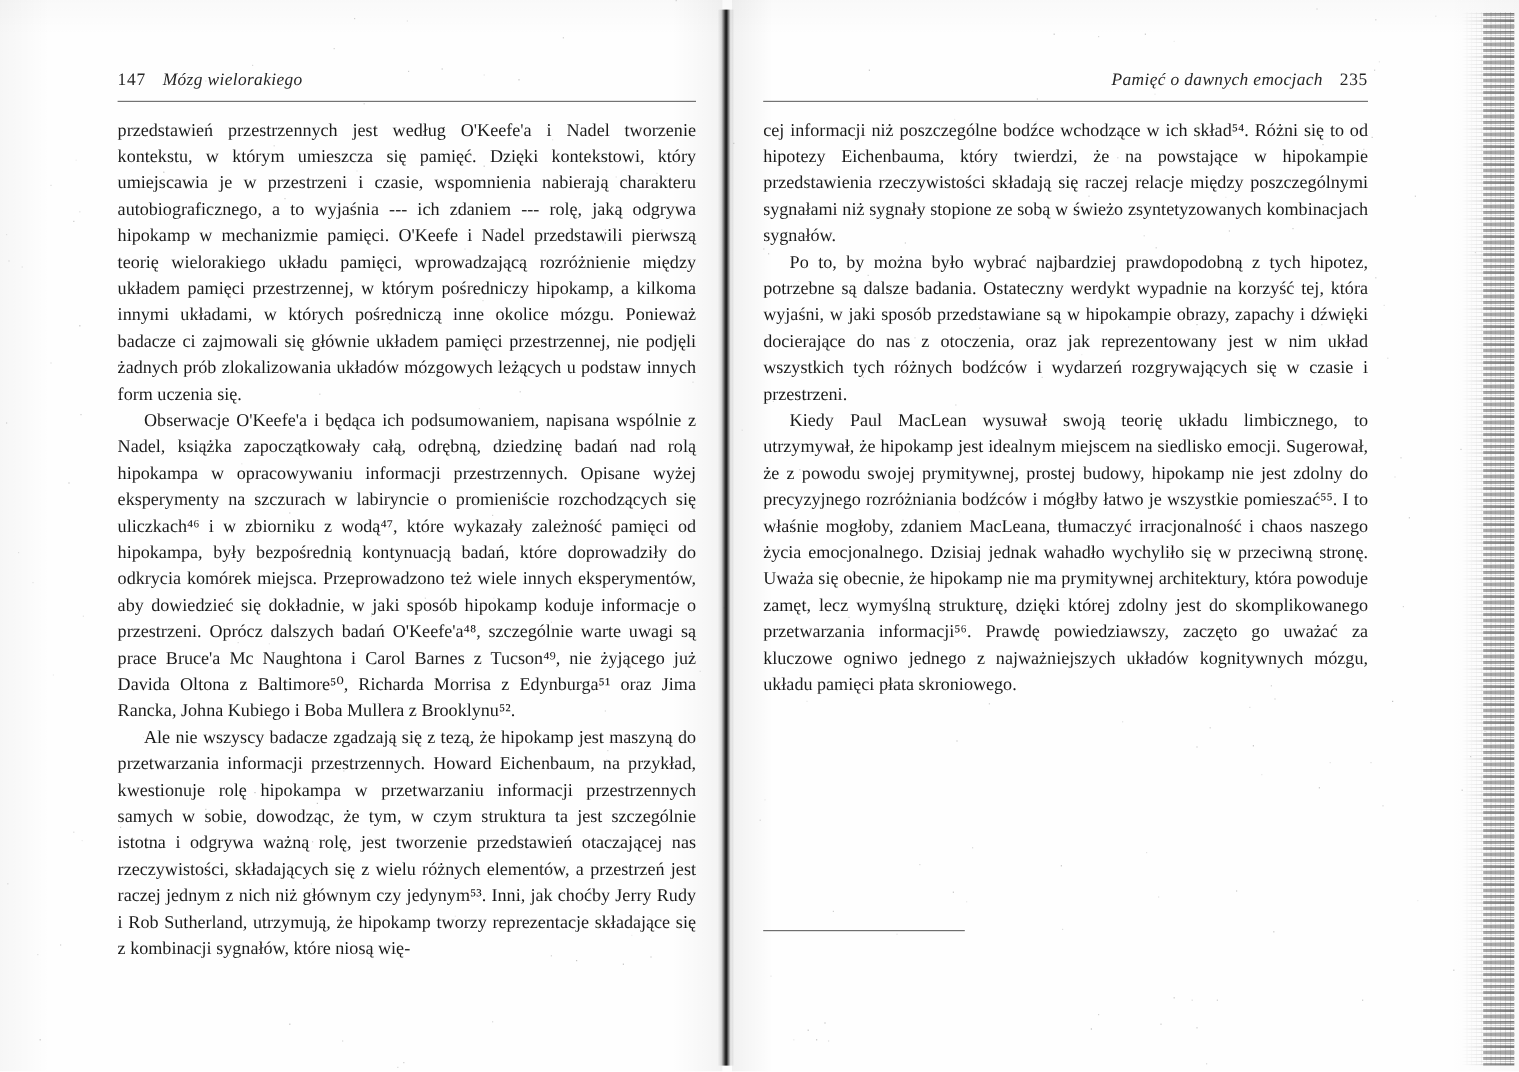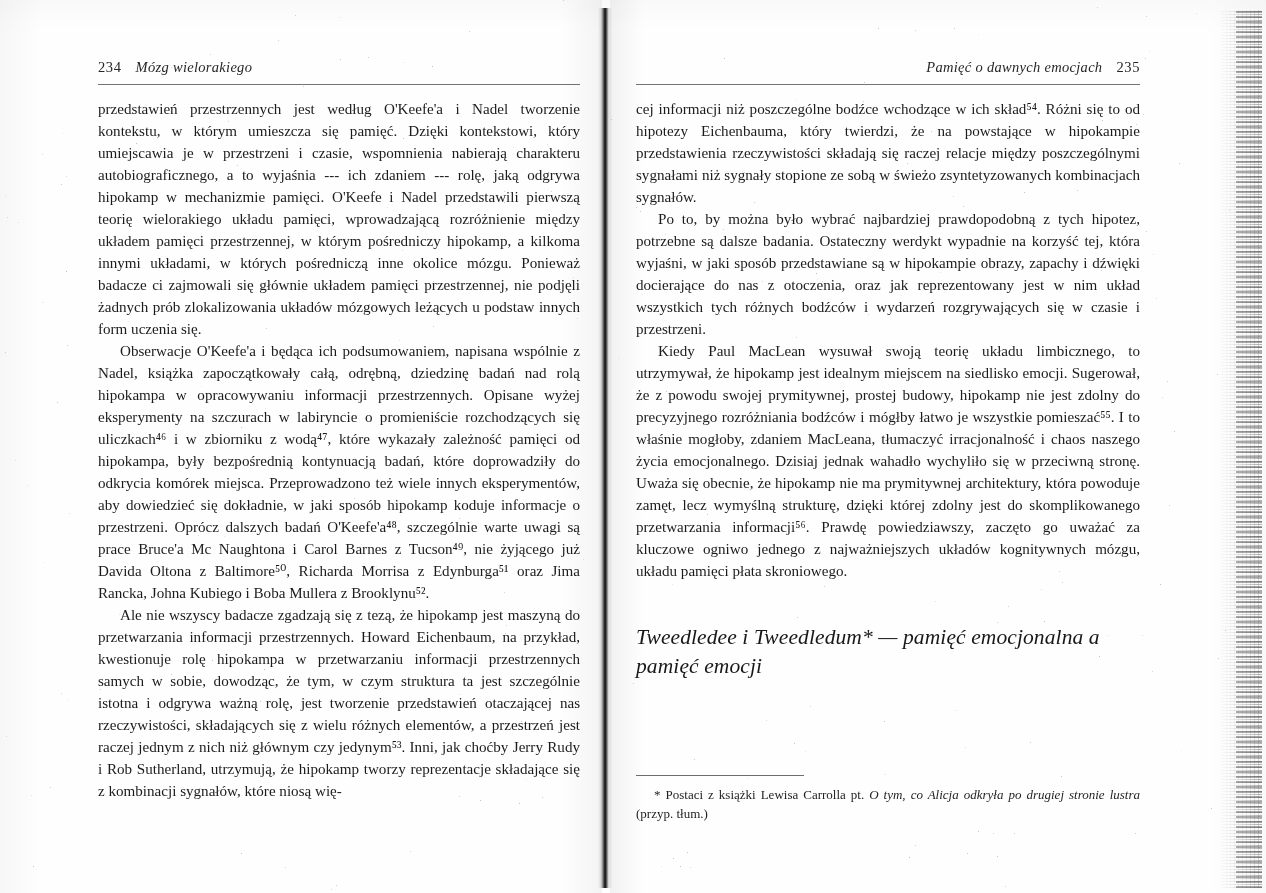--- a/index.html
+++ b/index.html
@@ -217,21 +217,21 @@
 </head>
 <body>
 
 <div id="scan">
 
   <div class="paper-tone"></div>
 
   <div class="page page-left">
 
     <div class="running-head head-verso">
-      <span class="folio">234</span><span>Mózg wielorakiego</span>
+      <span class="folio">147</span><span>Mózg wielorakiego</span>
     </div>
 
     <div class="rule rule-verso"></div>
 
     <div class="column col-left">
       <p class="noindent">przedstawień przestrzennych jest według O'Keefe'a i Nadel tworzenie kontekstu, w którym umieszcza się pamięć. Dzięki kontekstowi, który umiejscawia je w przestrzeni i czasie, wspomnienia nabierają charakteru autobiograficznego, a to wyjaśnia --- ich zdaniem --- rolę, jaką odgrywa hipokamp w mechanizmie pamięci. O'Keefe i Nadel przedstawili pierwszą teorię wielorakiego układu pamięci, wprowadzającą rozróżnienie między układem pamięci przestrzennej, w którym pośredniczy hipokamp, a kilkoma innymi układami, w których pośredniczą inne okolice mózgu. Ponieważ badacze ci zajmowali się głównie układem pamięci przestrzennej, nie podjęli żadnych prób zlokalizowania układów mózgowych leżących u podstaw innych form uczenia się.</p>
       <p>Obserwacje O'Keefe'a i będąca ich podsumowaniem, napisana wspólnie z Nadel, książka zapoczątkowały całą, odrębną, dziedzinę badań nad rolą hipokampa w opracowywaniu informacji przestrzennych. Opisane wyżej eksperymenty na szczurach w labiryncie o promieniście rozchodzących się uliczkach⁴⁶ i w zbiorniku z wodą⁴⁷, które wykazały zależność pamięci od hipokampa, były bezpośrednią kontynuacją badań, które doprowadziły do odkrycia komórek miejsca. Przeprowadzono też wiele innych eksperymentów, aby dowiedzieć się dokładnie, w jaki sposób hipokamp koduje informacje o przestrzeni. Oprócz dalszych badań O'Keefe'a⁴⁸, szczególnie warte uwagi są prace Bruce'a Mc Naughtona i Carol Barnes z Tucson⁴⁹, nie żyjącego już Davida Oltona z Baltimore⁵⁰, Richarda Morrisa z Edynburga⁵¹ oraz Jima Rancka, Johna Kubiego i Boba Mullera z Brooklynu⁵².</p>
       <p>Ale nie wszyscy badacze zgadzają się z tezą, że hipokamp jest maszyną do przetwarzania informacji przestrzennych. Howard Eichenbaum, na przykład, kwestionuje rolę hipokampa w przetwarzaniu informacji przestrzennych samych w sobie, dowodząc, że tym, w czym struktura ta jest szczególnie istotna i odgrywa ważną rolę, jest tworzenie przedstawień otaczającej nas rzeczywistości, składających się z wielu różnych elementów, a przestrzeń jest raczej jednym z nich niż głównym czy jedynym⁵³. Inni, jak choćby Jerry Rudy i Rob Sutherland, utrzymują, że hipokamp tworzy reprezentacje składające się z kombinacji sygnałów, które niosą wię-</p>
     </div>
   </div>
@@ -247,28 +247,24 @@
   </div>
 
   <div class="rule rule-recto"></div>
 
   <div class="column col-right">
     <p class="noindent">cej informacji niż poszczególne bodźce wchodzące w ich skład⁵⁴. Różni się to od hipotezy Eichenbauma, który twierdzi, że na powstające w hipokampie przedstawienia rzeczywistości składają się raczej relacje między poszczególnymi sygnałami niż sygnały stopione ze sobą w świeżo zsyntetyzowanych kombinacjach sygnałów.</p>
     <p>Po to, by można było wybrać najbardziej prawdopodobną z tych hipotez, potrzebne są dalsze badania. Ostateczny werdykt wypadnie na korzyść tej, która wyjaśni, w jaki sposób przedstawiane są w hipokampie obrazy, zapachy i dźwięki docierające do nas z otoczenia, oraz jak reprezentowany jest w nim układ wszystkich tych różnych bodźców i wydarzeń rozgrywających się w czasie i przestrzeni.</p>
     <p>Kiedy Paul MacLean wysuwał swoją teorię układu limbicznego, to utrzymywał, że hipokamp jest idealnym miejscem na siedlisko emocji. Sugerował, że z powodu swojej prymitywnej, prostej budowy, hipokamp nie jest zdolny do precyzyjnego rozróżniania bodźców i mógłby łatwo je wszystkie pomieszać⁵⁵. I to właśnie mogłoby, zdaniem MacLeana, tłumaczyć irracjonalność i chaos naszego życia emocjonalnego. Dzisiaj jednak wahadło wychyliło się w przeciwną stronę. Uważa się obecnie, że hipokamp nie ma prymitywnej architektury, która powoduje zamęt, lecz wymyślną strukturę, dzięki której zdolny jest do skomplikowanego przetwarzania informacji⁵⁶. Prawdę powiedziawszy, zaczęto go uważać za kluczowe ogniwo jednego z najważniejszych układów kognitywnych mózgu, układu pamięci płata skroniowego.</p>
   </div>
 
-  <div class="section-head">Tweedledee i Tweedledum* — pamięć emocjonalna a pamięć emocji</div>
 
 
   <div class="footnote-rule"></div>
 
-  <div class="footnote">
-    <span class="fn-indent">*</span><span> Postaci z książki Lewisa Carrolla pt. </span><i>O tym, co Alicja odkryła po drugiej stronie lustra</i><span> (przyp. tłum.)</span>
-  </div>
 
   <div class="page-edge"></div>
   <div class="page-edge-2"></div>
 
 <div class="speck" style="left: 884px; top: 721px; opacity: 0.27;"></div>
     <div class="speck" style="left: 1149px; top: 51px; opacity: 0.12;"></div>
     <div class="speck" style="left: 896px; top: 421px; opacity: 0.16;"></div>
     <div class="speck" style="left: 707px; top: 514px; opacity: 0.25;"></div>
     <div class="speck" style="left: 952px; top: 418px; opacity: 0.1;"></div>
     <div class="speck" style="left: 6px; top: 736px; opacity: 0.15;"></div>

